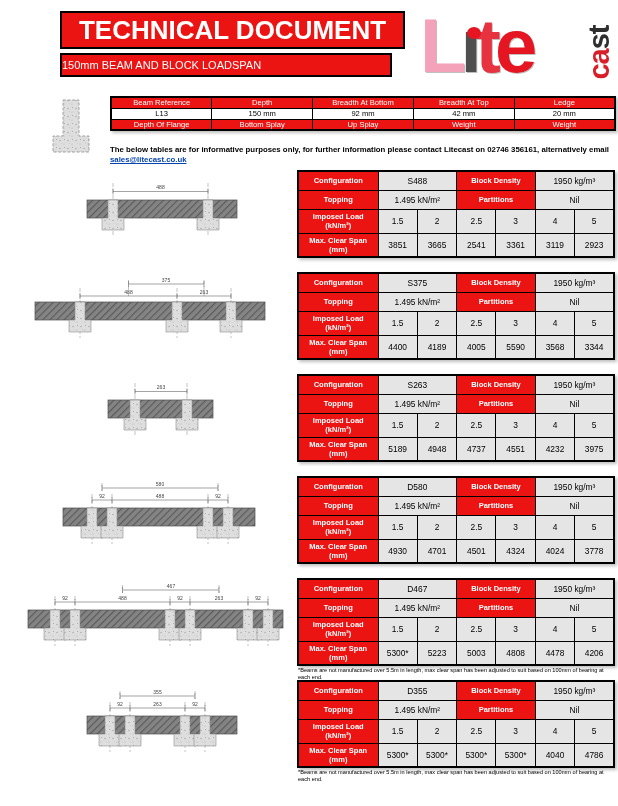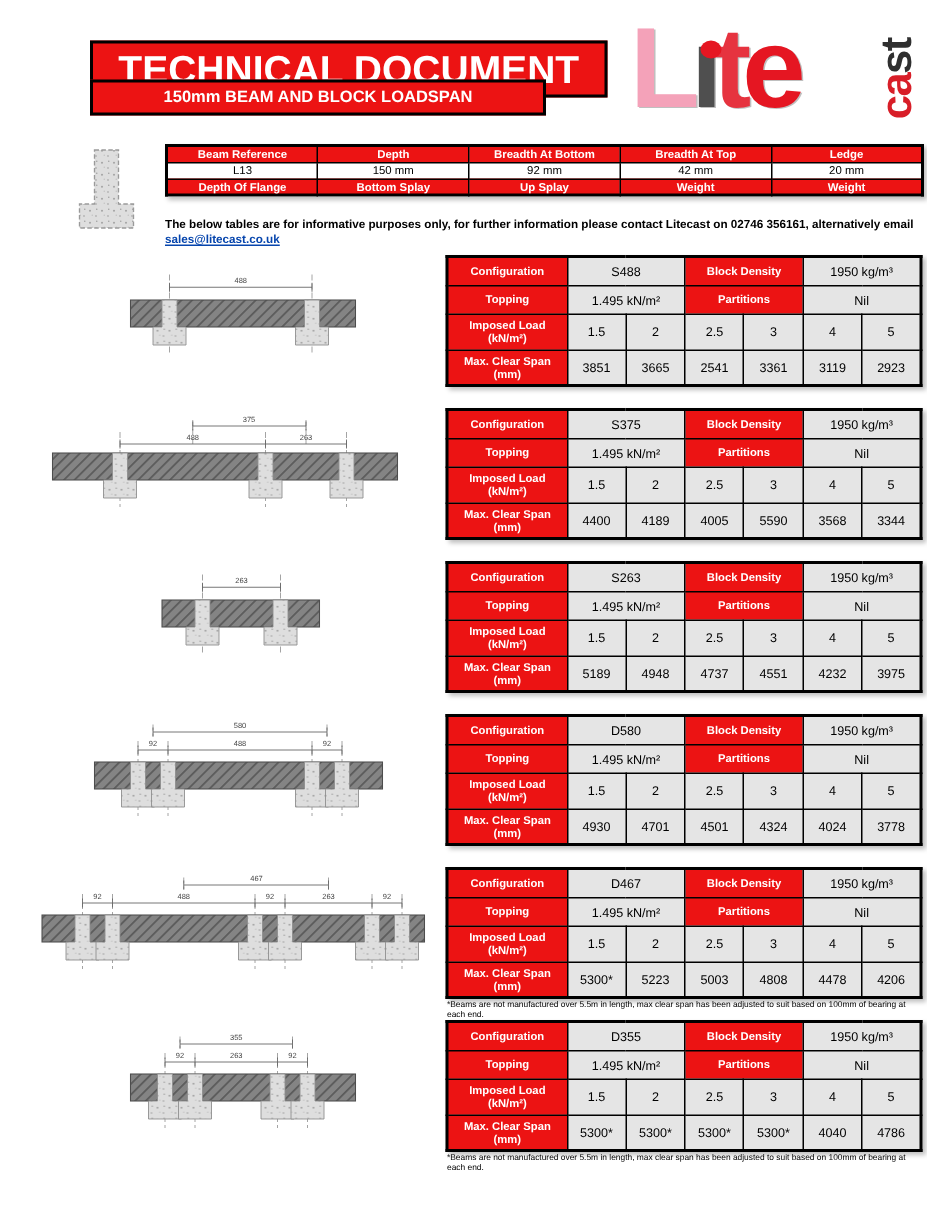--- a/index.html
+++ b/index.html
@@ -1,46 +1,46 @@
 <!DOCTYPE html>
 <html><head>
 <meta charset="utf-8">
 <style>
   * { margin:0; padding:0; box-sizing:border-box; }
   html,body { width:618px; height:806px; background:#ffffff; font-family:"Liberation Sans", sans-serif; }
   #page { position:relative; width:618px; height:806px; overflow:hidden; background:#fff; }
 
   
-  .title-box { position:absolute; left:60px; top:27px; width:345px; height:38px;
+  .title-box { position:absolute; left:60px; top:11px; width:345px; height:38px;
     background:#ec1313; border:2px solid #000; color:#fff; font-weight:bold; font-size:26px;
     display:flex; align-items:center; justify-content:center; letter-spacing:0px; }
-  .subtitle-box { position:absolute; left:60px; top:53px; width:304px; height:24px;
-    background:#ec1313; border:2px solid #000; color:#fff; font-weight:bold; font-size:11px;
-    display:flex; align-items:center; justify-content:center; }
+  .subtitle-box { position:absolute; left:60px; top:53px; width:332px; height:24px;
+    background:#ec1313; border:2px solid #000; color:#fff; font-weight:normal; font-size:11px;
+    display:flex; align-items:center; justify-content:flex-start; }
 
   
   .logo { position:absolute; left:420px; top:4px; width:196px; height:92px;text-align:right; }
   .logo-lite { position:absolute; left:0; top:-6px; font-size:76px; font-weight:bold; letter-spacing:-6px; line-height:96px; }
   .lg-l { color:#f4a2b9; text-shadow:1px 1px 0 rgba(0,0,0,.25); }
   .lg-i { color:#4f4f4f; position:relative; text-shadow:1px 1px 0 rgba(0,0,0,.25); }
   .lg-i .dot { position:absolute; left:7px; top:24px; width:14px; height:12px; border-radius:50%; background:#e51622; }
   .lg-t { color:#e6333f; text-shadow:1px 1px 0 rgba(0,0,0,.25); }
   .lg-e { color:#e51622; text-shadow:1px 1px 0 rgba(0,0,0,.25); }
   .logo-cast { position:absolute; left:152px; top:32px; transform:rotate(-90deg); transform-origin:center;
     font-size:29px; font-weight:bold; letter-spacing:-1px; white-space:nowrap; }
   .cast-red { color:#d81e28; } .cast-dark { color:#2f2f2f; }
 
   
   .beam-icon { position:absolute; left:50px; top:98px; }
 
   
   .spec-table { position:absolute; left:110px; top:96px; width:506px; border-collapse:collapse;
     table-layout:fixed; box-shadow:2px 2px 3px rgba(0,0,0,.25); border:2px solid #000; }
   .spec-table td { border:1px solid #000; text-align:center; font-size:7.6px; height:11px; padding:0 2px; }
-  .spec-table tr.header td { background:#ec1313; color:#fff; font-weight:bold; }
+  .spec-table tr.header td { background:#ec1313; color:#fff; font-weight:normal; }
 
   
   .note { position:absolute; left:110px; top:145px; width:507px; font-size:7.8px; line-height:1.28; color:#000;font-weight:bold; }
   .note a { color:#0645ad; text-decoration:underline; }
 
   
   .config-tables { position:absolute; left:297px; top:170px; width:318px; }
   .ct-wrap { height:102px; }
   .ct { width:318px; border-collapse:collapse; table-layout:fixed; border:2px solid #000;
     box-shadow:2px 2px 3px rgba(0,0,0,.25); background:#e5e5e5; }

